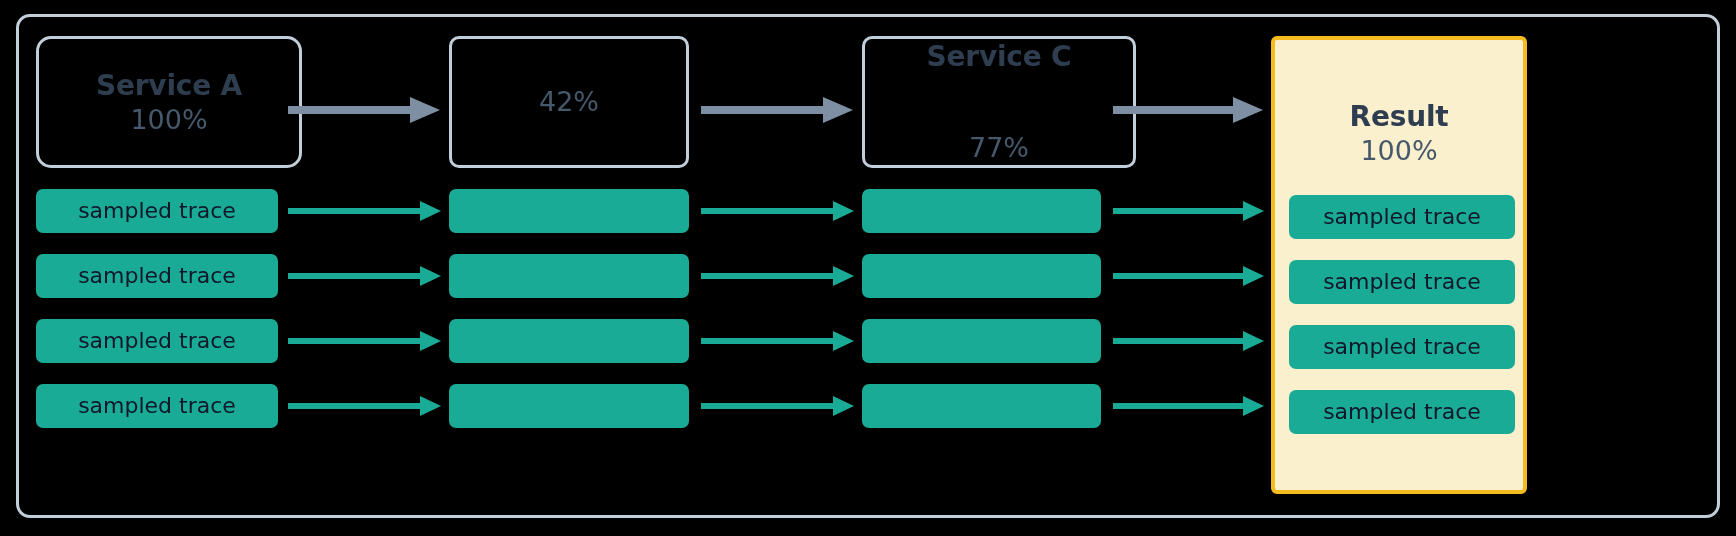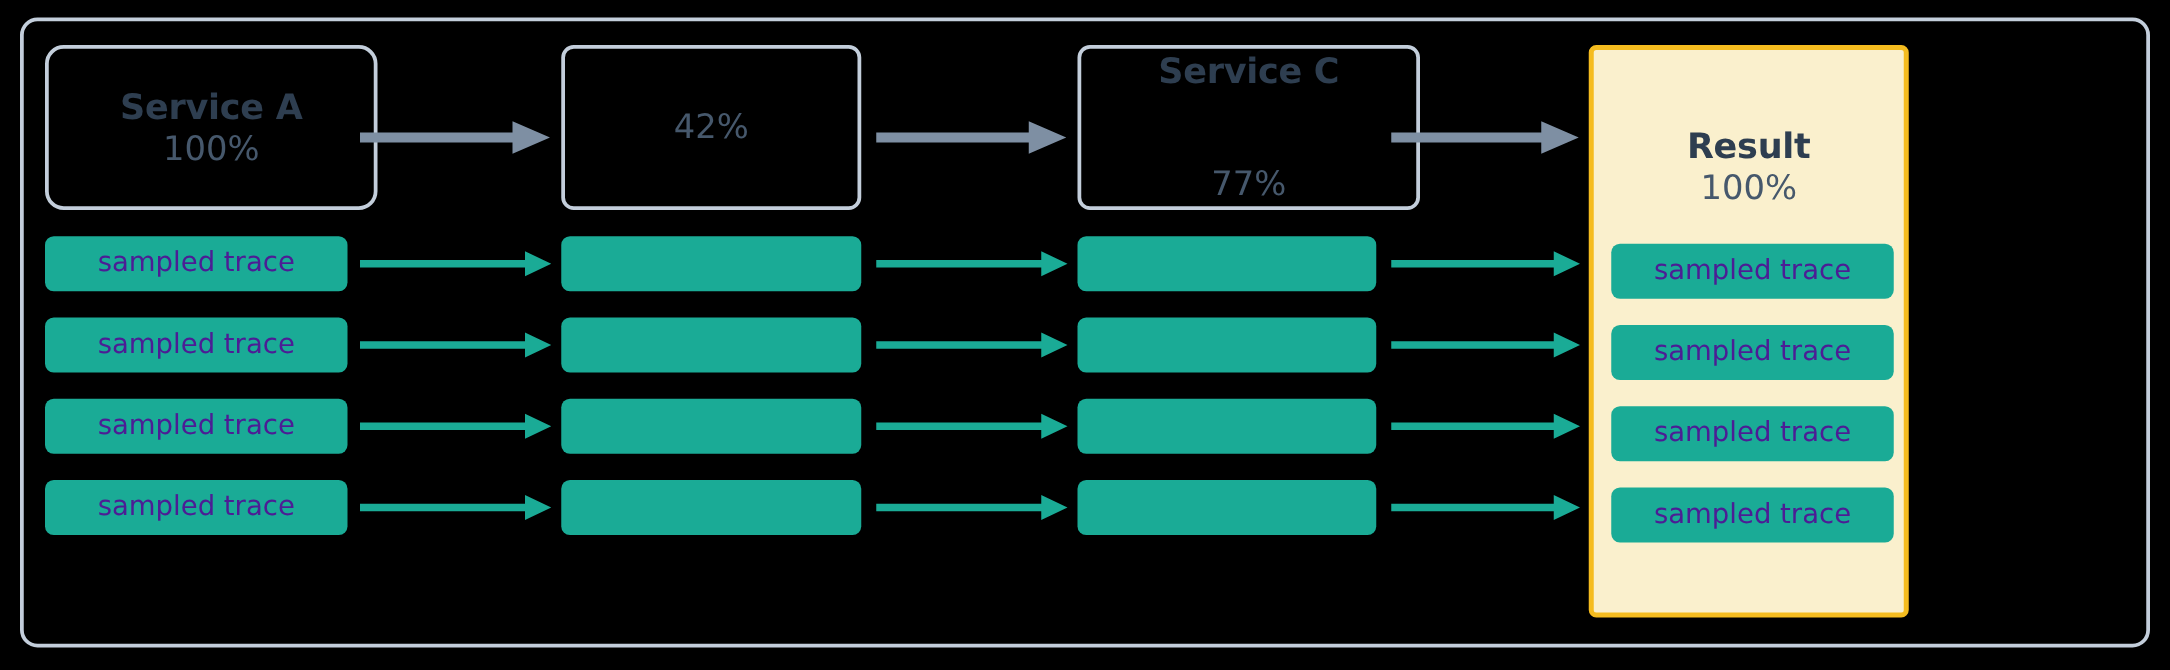--- a/index.html
+++ b/index.html
@@ -91,21 +91,21 @@
     height: 44px;
     border-radius: 7px;
     background: #1aab96;
     display: flex;
     align-items: center;
     justify-content: center;
     box-sizing: border-box;
   }
   .trace-bar .trace-label {
     font-size: 22px;
-    color: #4c1d95;
+    color: #0f172a;
     line-height: 1;
   }
 
   .col-a { left: 17px;  width: 242px; }
   .col-b { left: 430px; width: 240px; }
   .col-c { left: 843px; width: 239px; }
   .col-r { left: 14px;  width: 226px; }   
 
   .row-1 { top: 172px; }
   .row-2 { top: 237px; }

